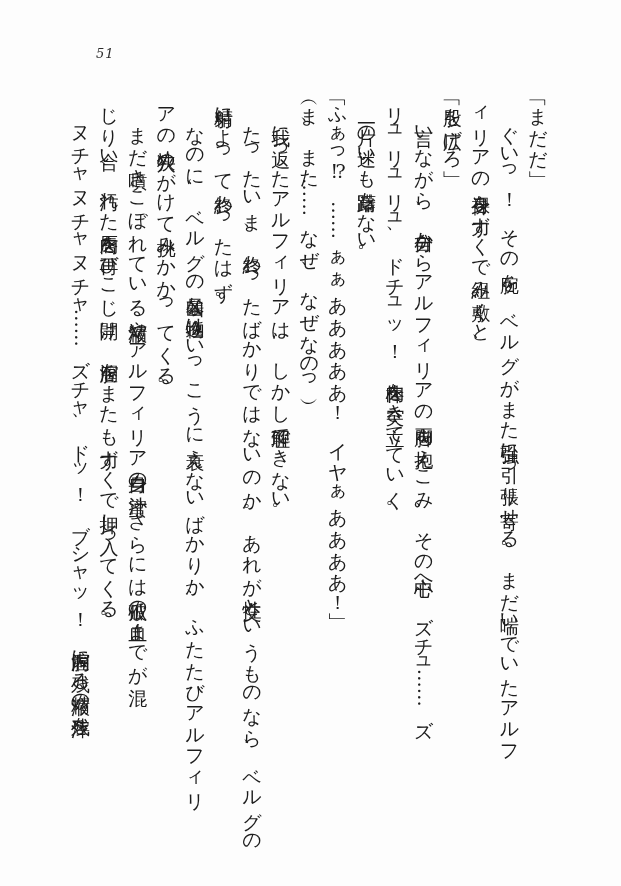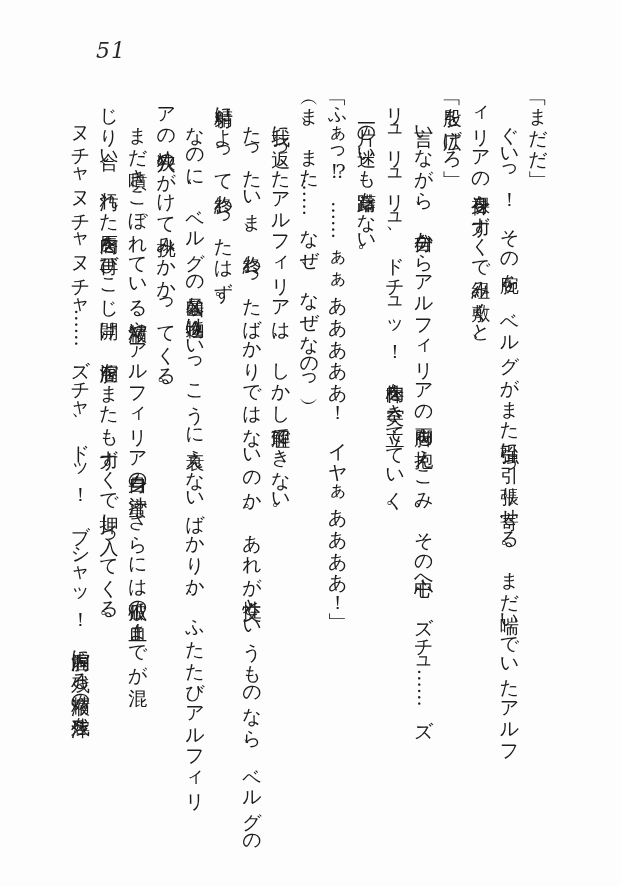--- a/index.html
+++ b/index.html
@@ -10,23 +10,23 @@
   .page {
     position: relative;
     width: 621px;
     height: 886px;
     background: #fdfdfd;
     overflow: hidden;
     font-family: "DejaVu Serif", "Liberation Serif", serif;
   }
   .page-number {
     position: absolute;
-    top: 38px;
+    top: 46px;
     left: 96px;
-    font-size: 22px;
+    font-size: 13px;
     font-style: italic;
     color: #2a2a2a;
     letter-spacing: 1px;
   }
   .text-area {
     position: absolute;
     top: 94px;
     right: 68px;
     height: 750px;
     writing-mode: vertical-rl;

